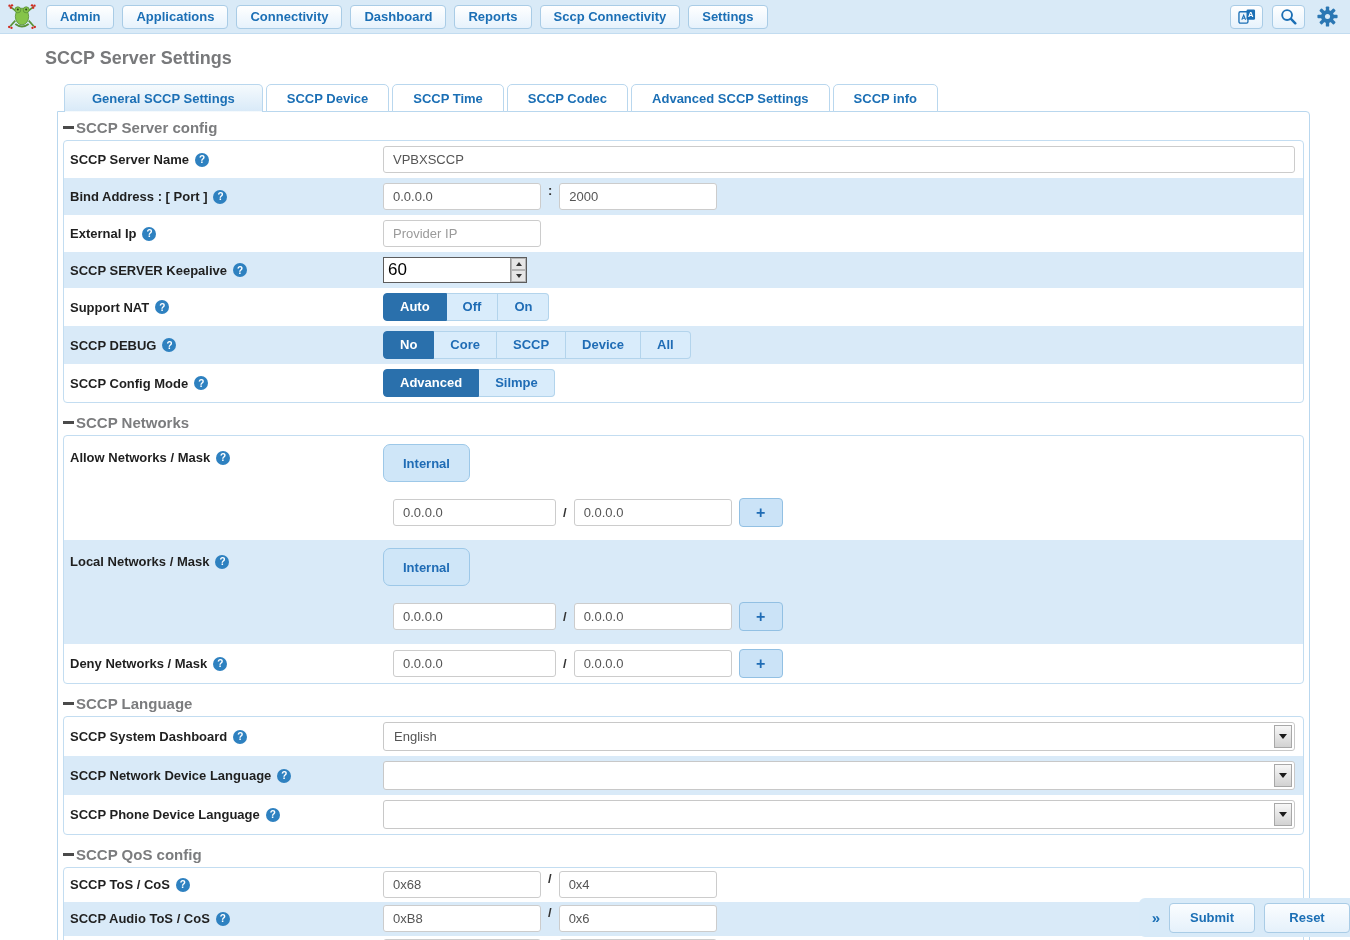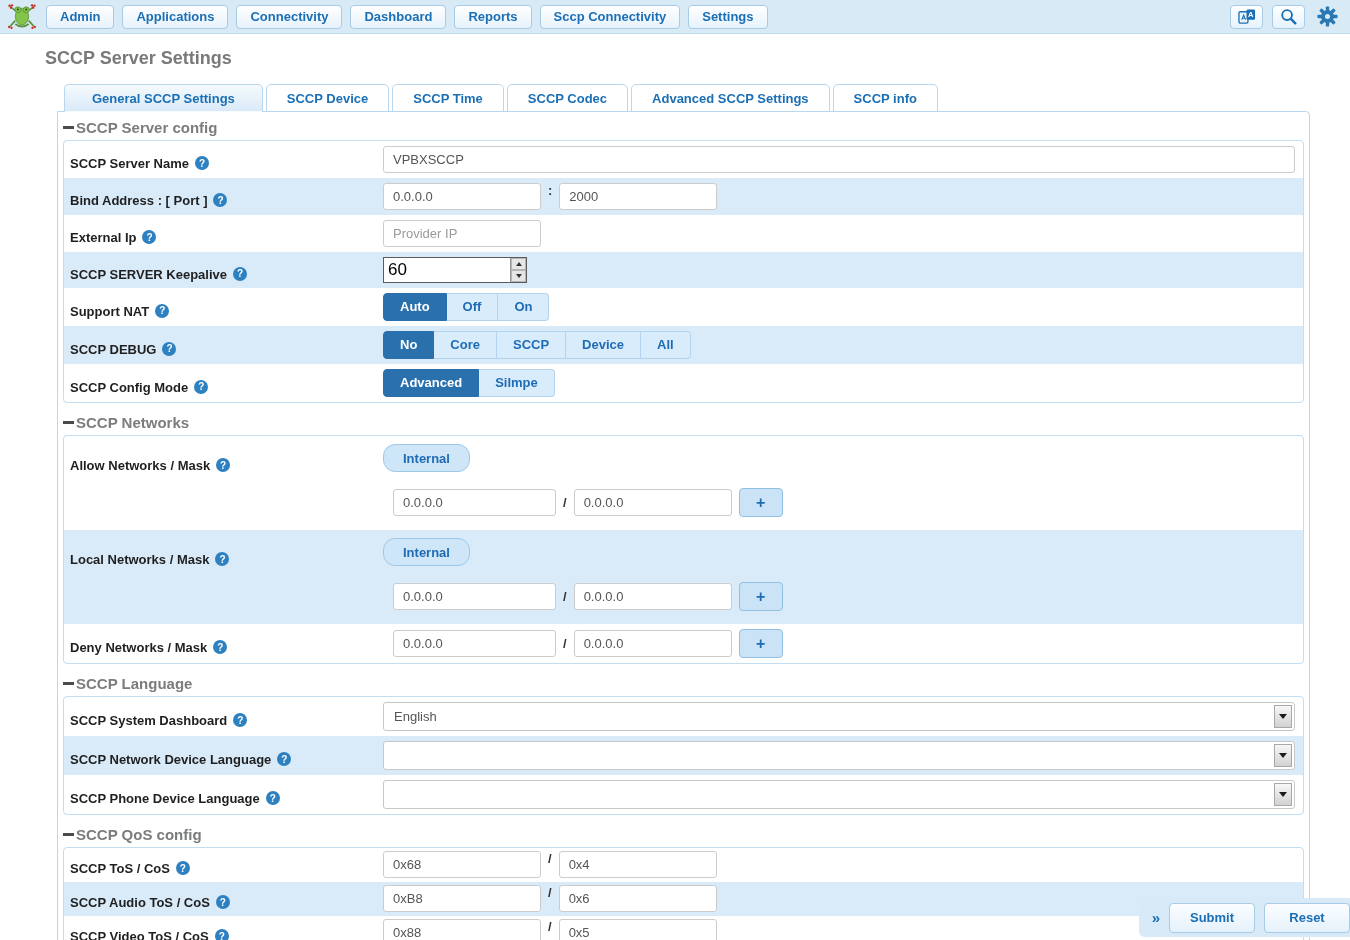--- a/index.html
+++ b/index.html
@@ -31,22 +31,22 @@
 
   .sec-title { display:flex; align-items:center; gap:2px; padding:5px 1px 4px 0;
     font-size:15px; font-weight:bold; color:#7b7c7e; cursor:pointer; }
   .minus-ico { width:11px; height:3px; background:#4a4a4a; display:inline-block; }
 
   .fieldset { border:1px solid #c3ddf1; border-radius:4px; margin-bottom:6px; overflow:hidden; background:#fff; }
 
   .row { display:flex; align-items:center; padding:5px 8px 5px 6px; }
   .row.alt { background:#d9eaf8; }
   .row.tight { padding:3px 8px 4px 6px; }
-  .lbl { width:313px; flex:none; display:flex; align-items:flex-start; gap:6px;
-    font-size:13px; font-weight:bold; color:#1f1f1f;margin-top:8px; }
+  .lbl { width:313px; flex:none; display:flex; align-items:center; gap:6px;
+    font-size:13px; font-weight:bold; color:#1f1f1f; }
   .help { width:14px; height:14px; border-radius:50%; background:#2e81c0; color:#fff;
     font-size:10px; font-weight:bold; display:inline-flex; align-items:center; justify-content:center;
     cursor:pointer; flex:none; }
   .ctl { flex:1; display:flex; align-items:flex-start; gap:7px; }
 
   input.txt { height:27px; border:1px solid #ccc; border-radius:3px; padding:0 9px;
     font-size:13px; color:#555; background:#fff; font-family:inherit; outline:none; }
   input.txt::placeholder { color:#9a9a9a; }
   .w160 { width:158px; flex:none; }
   .w163 { width:163px; flex:none; }
@@ -62,21 +62,21 @@
   .sd::after { content:""; border-left:3px solid transparent; border-right:3px solid transparent; border-top:4px solid #333; }
 
   
   .bgroup { display:flex; }
   .opt { height:28px; line-height:26px; padding:0 16px; background:#d9ecfb; color:#1f6cb5;
     font-weight:bold; font-size:13px; border:1px solid #b3d4ec; border-left:none; cursor:pointer; white-space:nowrap; }
   .opt:first-child { border-left:1px solid #b3d4ec; border-radius:4px 0 0 4px; }
   .opt:last-child { border-radius:0 4px 4px 0; }
   .opt.active { background:#2a70ac; border-color:#2a70ac; color:#fff; }
 
-  .int-btn { height:28px; padding:0 19px; background:#cfe6f8; border:1px solid #9dc8e8; border-radius:12px;
+  .int-btn { height:38px; padding:0 19px; background:#cfe6f8; border:1px solid #9dc8e8; border-radius:7px;
     color:#1f6cb5; font-weight:bold; font-size:13px; cursor:pointer; font-family:inherit; }
   .plus-btn { width:44px; height:29px; background:#cbe3f7; border:1px solid #92c0e3; border-radius:4px;
     color:#1f6cb5; font-weight:bold; font-size:16px; line-height:1; cursor:pointer; font-family:inherit; flex:none; }
 
   .stack { flex-direction:column; align-items:flex-start; gap:16px; padding:3px 0 8px; }
   .net-line { display:flex; align-items:center; gap:7px; margin-left:10px; }
 
   
   .sel { flex:1; height:29px; border:1px solid #c8c8c8; border-radius:3px; background:#fff;
     display:flex; align-items:center; cursor:pointer; }

